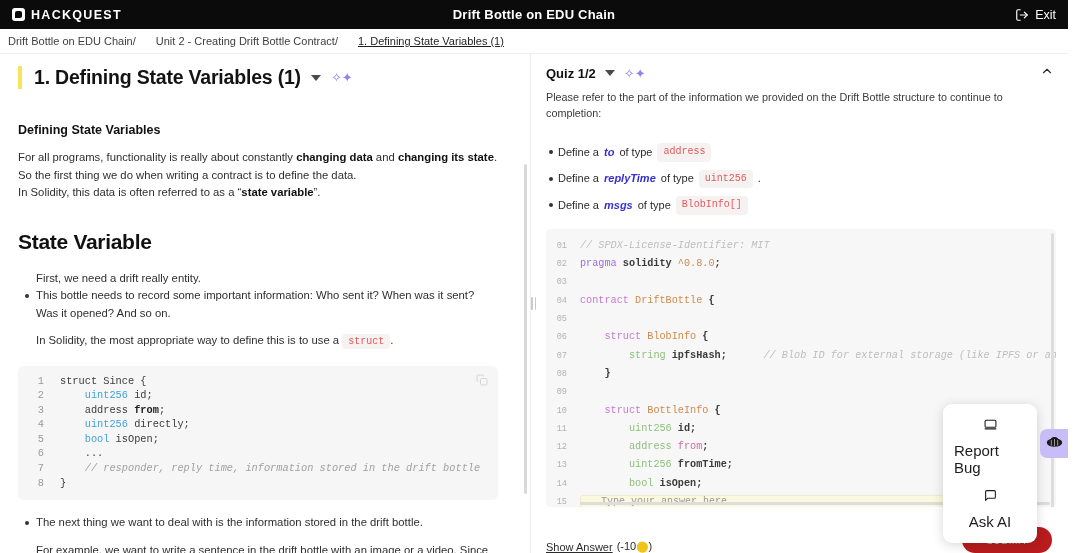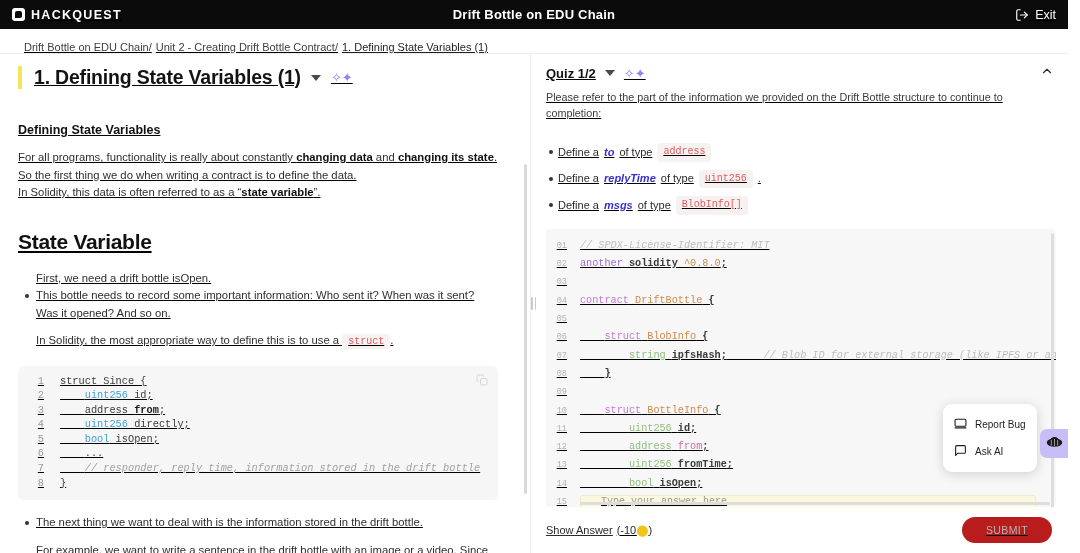--- a/index.html
+++ b/index.html
@@ -2,21 +2,21 @@
 <html><head>
 <meta charset="utf-8">
 <style>
   * { box-sizing: border-box; margin: 0; padding: 0; }
   html, body {
     width: 1080px; height: 553px;
     font-family: "Liberation Sans", sans-serif;
     background: #ffffff;
     overflow: hidden;
   }
-  .app { width: 1068px; height: 553px; display: flex; flex-direction: column; position: relative; text-decoration: underline; }
+  .app { width: 1068px; height: 553px; display: flex; flex-direction: column; position: relative; }
 
   
   .topbar {
     height: 29px; background: #0b0b0b; color: #fff;
     display: flex; align-items: center; justify-content: space-between;
     padding: 0 12px; flex: 0 0 29px; position: relative;
   }
   .logo { display: flex; align-items: center; gap: 6px; }
   .logo-mark {
     width: 13px; height: 13px; background: #fff; border-radius: 3px;
@@ -32,22 +32,22 @@
   }
   .topbar-title {
     position: absolute; left: 50%; transform: translateX(-50%);
     font-size: 13px; font-weight: bold; letter-spacing: .2px;
   }
   .exit { display: flex; align-items: center; gap: 6px; font-size: 12.5px; cursor: pointer; }
   .exit svg { display: block; }
 
   
   .breadcrumb {
-    height: 25px; flex: 0 0 25px; display: flex; align-items: flex-end;
-    padding: 0 24px; font-size: 11px; color: #3e3e3e; gap: 4px;
+    height: 25px; flex: 0 0 25px; display: flex; align-items: center;
+    padding: 0 8px; font-size: 11px; color: #3e3e3e; gap: 20px;
     border-bottom: 1px solid #eeeeee; background: #fff;
   }
   .crumb { white-space: nowrap; }
   .crumb.current { text-decoration: underline; color: #1f1f1f; cursor: pointer; }
 
   
   .body { flex: 1; display: flex; min-height: 0; position: relative; }
 
   
   .left {
@@ -161,33 +161,33 @@
   }
 
   
   .popup {
     position: absolute; right: 19px; top: 175px; width: 94px;
     background: #fff; border-radius: 9px; padding: 7px 0;
     box-shadow: 0 2px 12px rgba(0,0,0,.16); z-index: 6;
   }
   .popup-item {
     display: flex; align-items: center; gap: 8px; padding: 6px 11px;
-    font-size: 10px; color: #1d1d1d; cursor: pointer;
+    font-size: 15px; color: #1d1d1d; cursor: pointer; flex-direction: column;
   }
 
   
   .avatar {
     position: absolute; right: 0; top: 375px; width: 28px; height: 29px;
     background: #c9bdf8; border-radius: 7px 0 0 7px; z-index: 7;
     display: flex; align-items: center; justify-content: center; cursor: pointer;
   }
 
   
   .quiz-foot {
-    height: 46px; flex: 0 0 46px; display: flex; align-items: center;
+    height: 46px; flex: 0 0 46px; display: flex; align-items: flex-end;
     padding: 0 16px 0 10px; gap: 4px;
   }
   .show-answer { font-size: 11px; color: #2b2b2b; text-decoration: underline; cursor: pointer; }
   .cost { font-size: 11px; color: #2b2b2b; }
   .coin { color: #f0c419; }
   .submit {
     margin-left: auto; background: #b91c1c; color: #b4b4b4; border: none;
     border-radius: 14px; padding: 7px 24px; font-size: 10.5px;
     font-family: "Liberation Sans", sans-serif; letter-spacing: .4px; cursor: pointer;
   }
@@ -232,21 +232,21 @@
           <span class="wand">✧✦</span>
         </div>
 
         <h3 class="sec">Defining State Variables</h3>
 
         <p class="body-text"><span>For all programs, functionality is really about constantly </span><b>changing data</b><span> and </span><b>changing its state</b><span>. So the first thing we do when writing a contract is to define the data.</span></p>
         <p class="body-text"><span>In Solidity, this data is often referred to as a “</span><b>state variable</b><span>”.</span></p>
 
         <h2 class="sec">State Variable</h2>
 
-        <p class="body-text indent">First, we need a drift bottle isOpen.</p>
+        <p class="body-text indent">First, we need a drift really entity.</p>
         <ul class="dots">
           <li>This bottle needs to record some important information: Who sent it? When was it sent? Was it opened? And so on.</li>
         </ul>
         <div class="gap-s"></div>
         <p class="body-text indent"><span>In Solidity, the most appropriate way to define this is to use a </span><code class="inline">struct</code><span>.</span></p>
 
         <div class="codeblock">
           <span class="copy">
             <svg width="12" height="12" viewBox="0 0 24 24" fill="none" stroke="#9a9a9a" stroke-width="2">
               <rect x="9" y="9" width="13" height="13" rx="2"></rect>
@@ -343,21 +343,21 @@
 
       <div class="editor-wrap">
         <div class="editor">
           <div id="editor-lines">
               <div class="eline">
                 <span class="eno">01</span>
                 <span class="etxt"><span class="s-com">// SPDX-License-Identifier: MIT</span></span>
               </div>
               <div class="eline">
                 <span class="eno">02</span>
-                <span class="etxt"><span class="s-key">another</span><span class="s-id"> solidity </span><span class="s-name">^0.8.0</span><span class="s-id">;</span></span>
+                <span class="etxt"><span class="s-key">pragma</span><span class="s-id"> solidity </span><span class="s-name">^0.8.0</span><span class="s-id">;</span></span>
               </div>
               <div class="eline">
                 <span class="eno">03</span>
                 <span class="etxt"></span>
               </div>
               <div class="eline">
                 <span class="eno">04</span>
                 <span class="etxt"><span class="s-kw">contract</span><span> </span><span class="s-name">DriftBottle</span><span class="s-id"> {</span></span>
               </div>
               <div class="eline">

